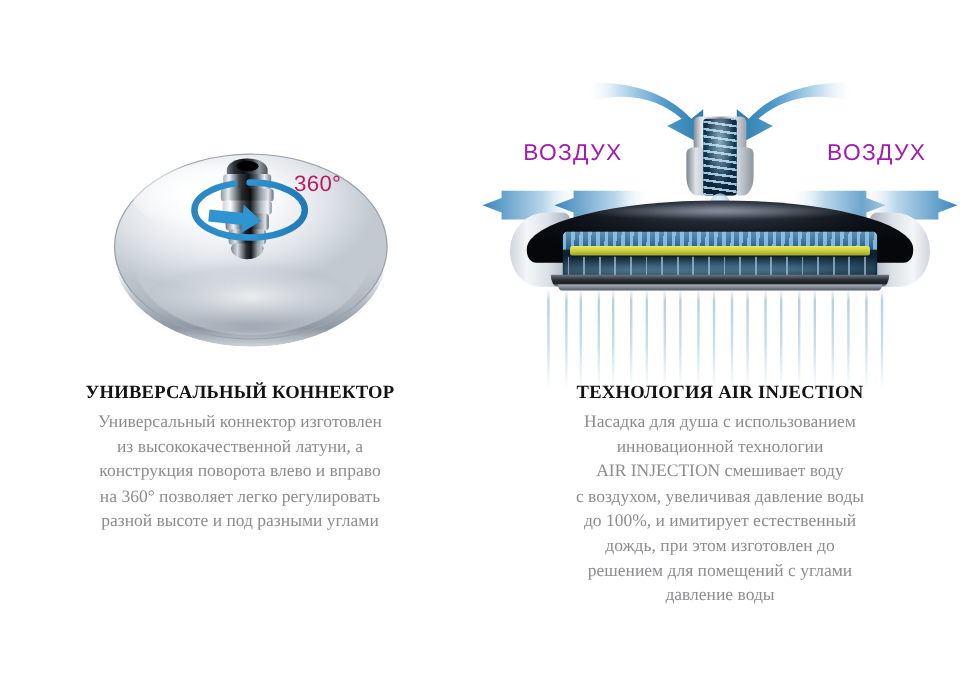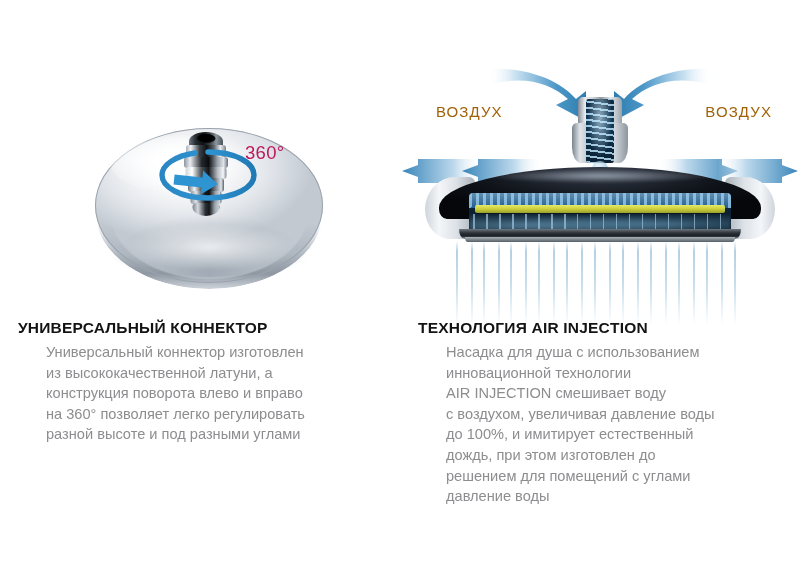--- a/index.html
+++ b/index.html
@@ -9,21 +9,21 @@
     -webkit-font-smoothing:antialiased;
   }
   .page{position:absolute;inset:0;background:#fff;}
 
   
   .col{position:absolute;top:0;height:563px;}
   .col-left{left:0;width:400px;}
   .col-right{left:400px;width:400px;}
 
   .figure{position:absolute;left:0;width:400px;}
-  .caption{position:absolute;left:18px;width:400px;text-align:left;}
+  .caption{position:absolute;left:0;width:400px;text-align:center;font-family:Liberation Serif, serif;}
 
   .cap-title{
     font-size:15.5px;font-weight:bold;color:#131313;
     letter-spacing:.2px;margin:0 0 4px 0;line-height:20px;
   }
   .cap-body{
     font-size:14.6px;color:#8d8d90;line-height:20.6px;
     margin:0;padding:0 28px;font-weight:400;
   }
   .cap-body span{display:block;white-space:nowrap;}
@@ -91,21 +91,21 @@
   
   .rot-svg{position:absolute;left:55px;top:14px;width:116px;height:72px;overflow:visible;}
   .deg-label{
     position:absolute;left:150px;top:14px;font-size:18.5px;color:#be185d;
     font-weight:400;letter-spacing:.3px;
   }
 
   
   #fig-right{top:45px;height:260px;}
   .air-label{
-    position:absolute;top:58px;font-size:15px;color:#a16207;letter-spacing:1.1px;
+    position:absolute;top:72px;font-size:19px;color:#a21caf;letter-spacing:1.1px;
   }
   .air-left{left:36px;}
   .air-right{right:28px;}
 
   .ill-svg{position:absolute;left:0;top:0;width:400px;height:260px;overflow:visible;}
 
   
   .head{position:absolute;left:25px;top:122px;width:350px;height:75px;}
   .head-dome{
     position:absolute;left:14px;top:0;width:322px;height:52px;

